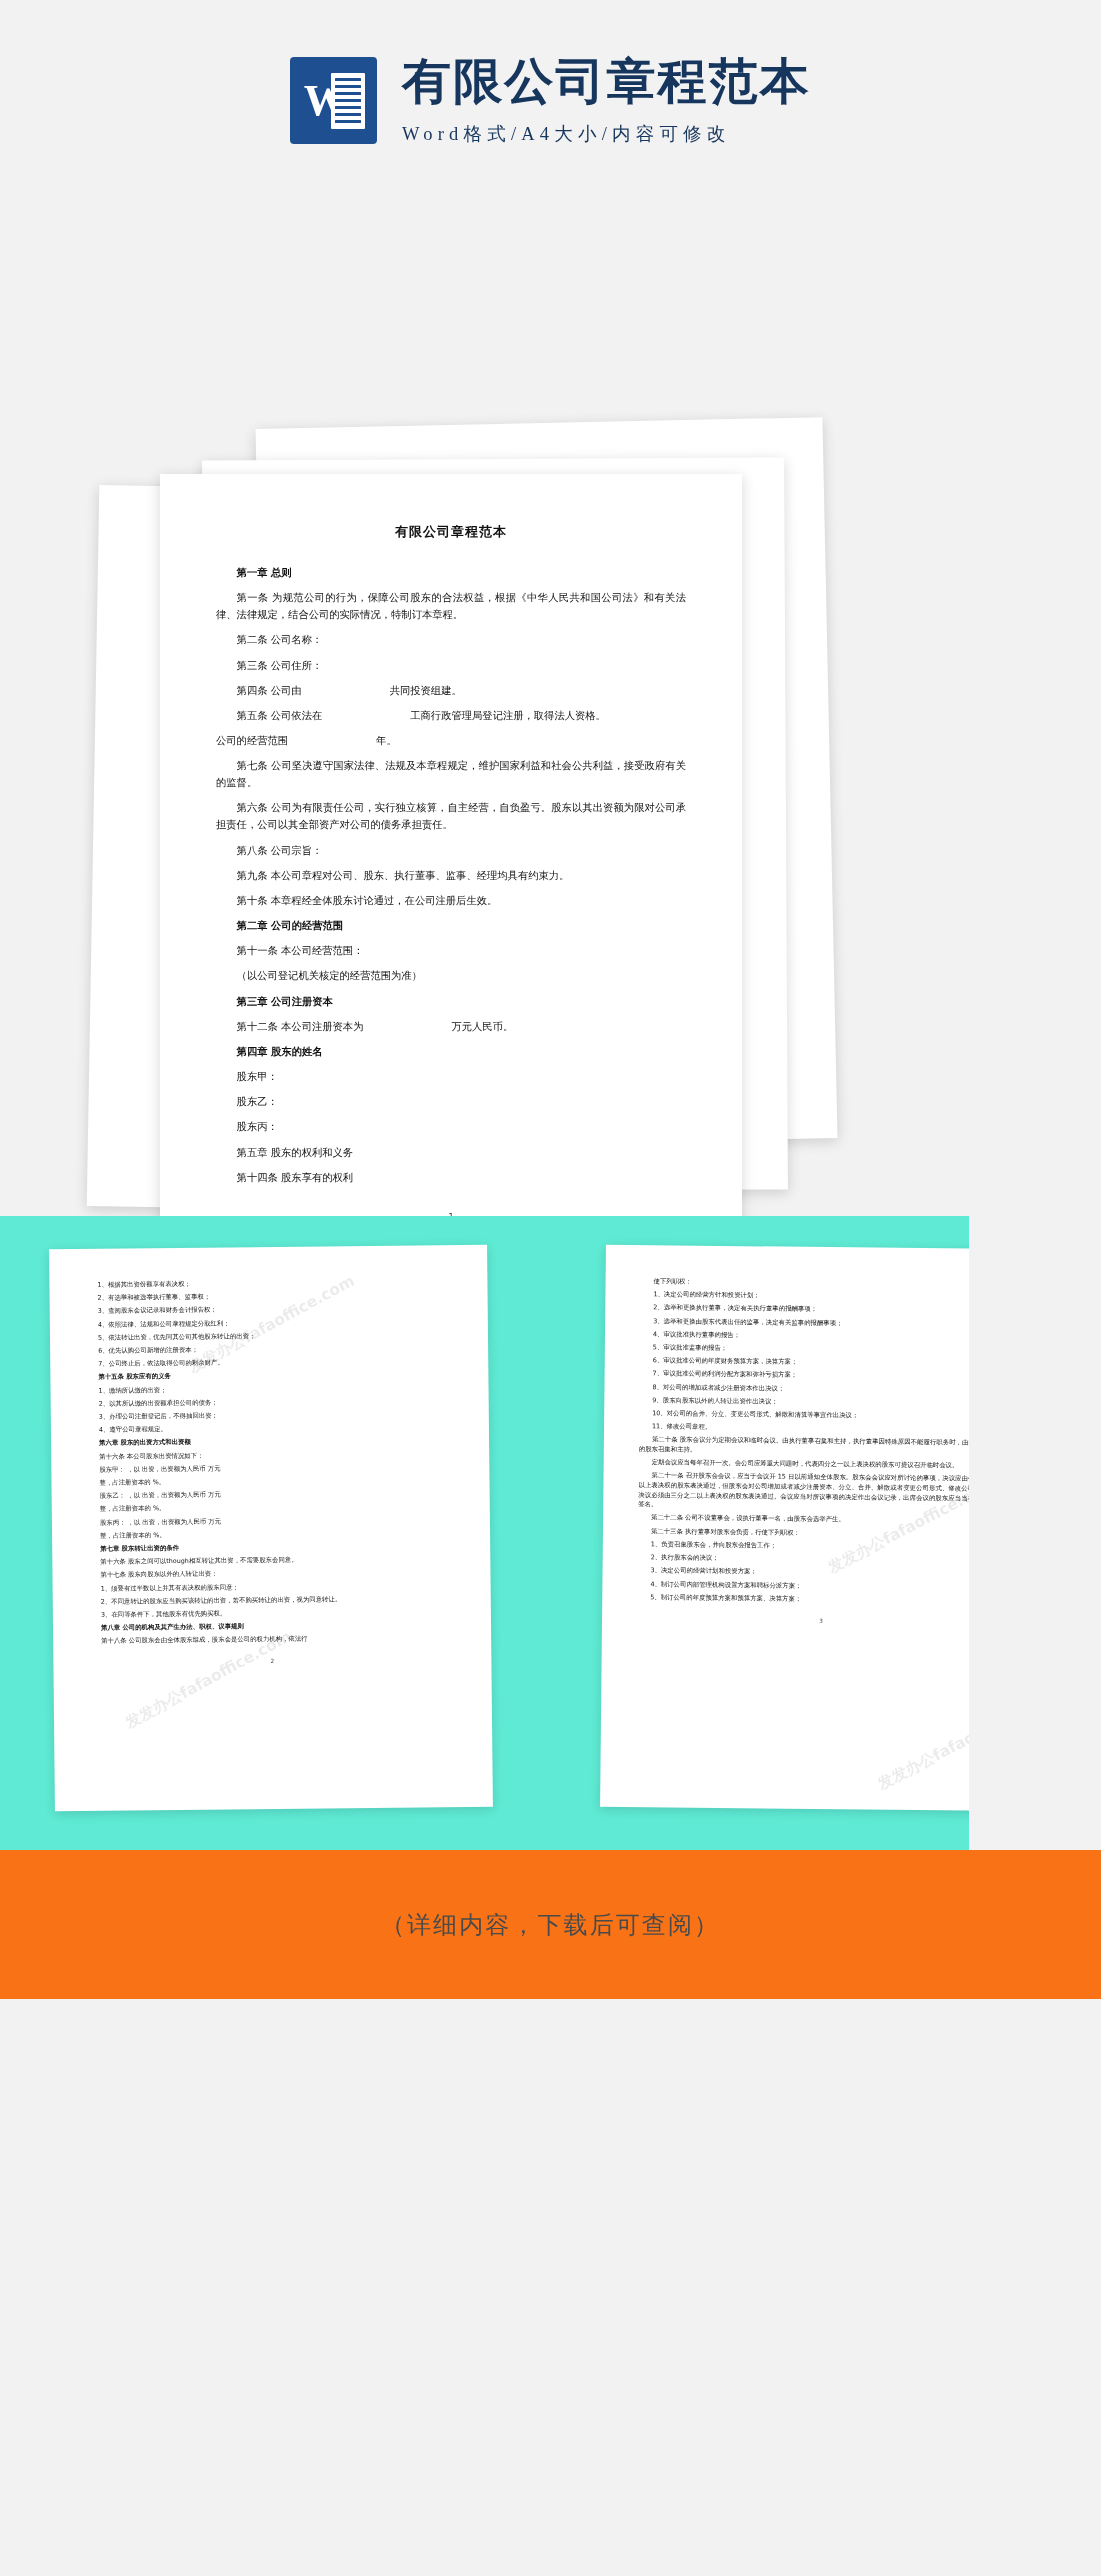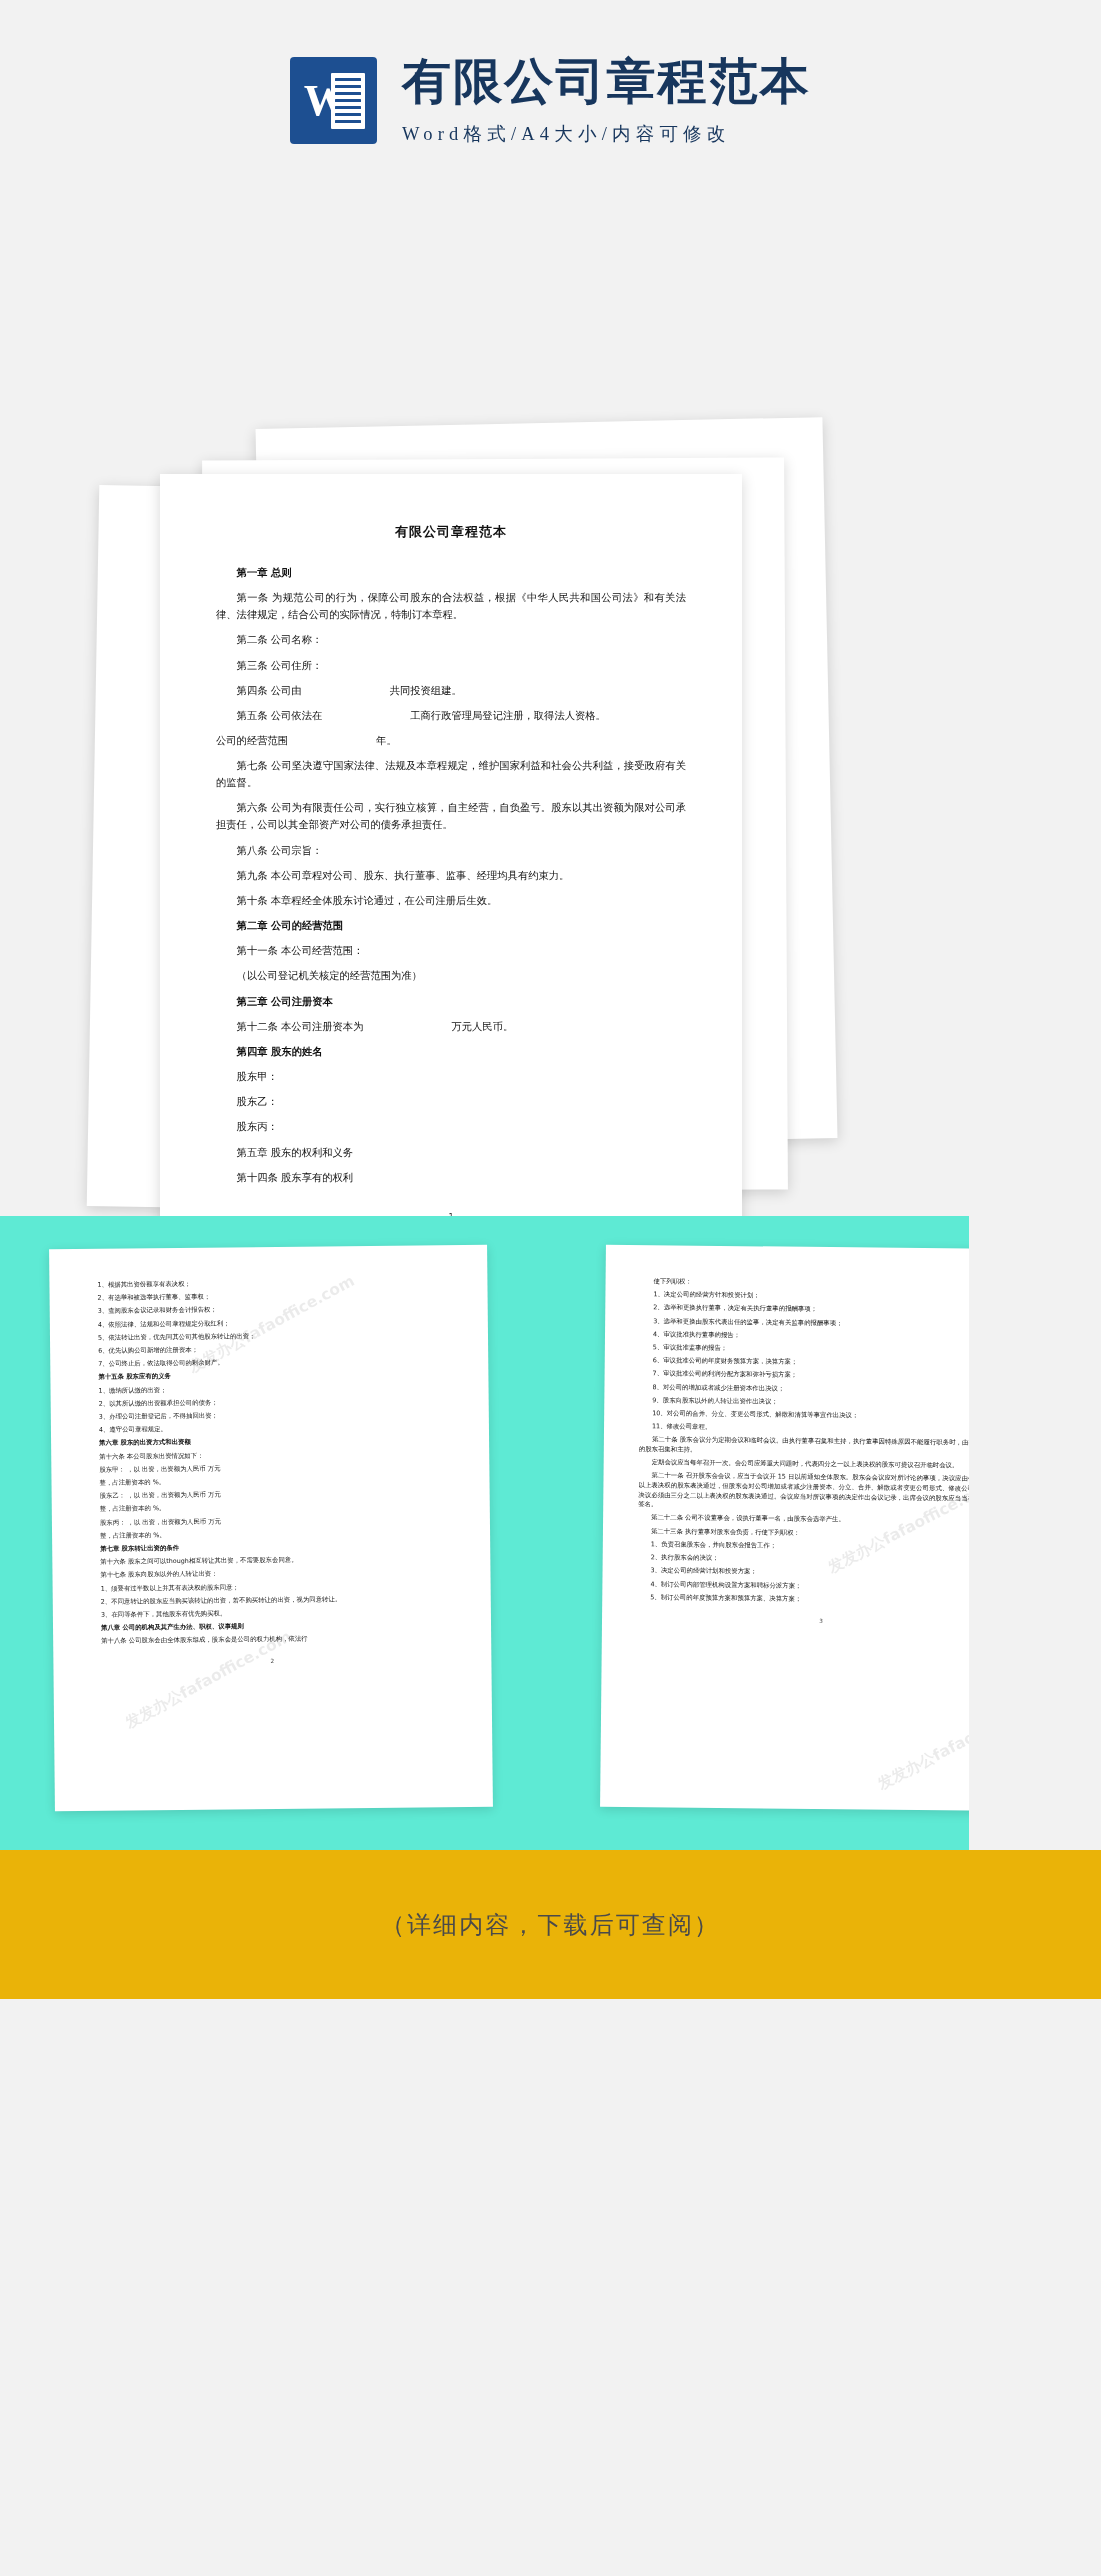--- a/index.html
+++ b/index.html
@@ -175,21 +175,21 @@
   }
   .wm.a { left: 129px; top: 67px; }
   .wm.b { left: 216px; top: 268px; }
   .wm.c { left: 62px; top: 422px; }
   .wm.d { left: 268px; top: 484px; }
 
   
   .footer {
     width: 1101px;
     height: 149px;
-    background: #eab308;
+    background: #f97316;
     display: flex;
     align-items: center;
     justify-content: center;
   }
   .footer-text {
     font-size: 24px;
     color: #4a4a4a;
     letter-spacing: 2.1px;
     font-family: "DejaVu Sans", sans-serif;
   }

